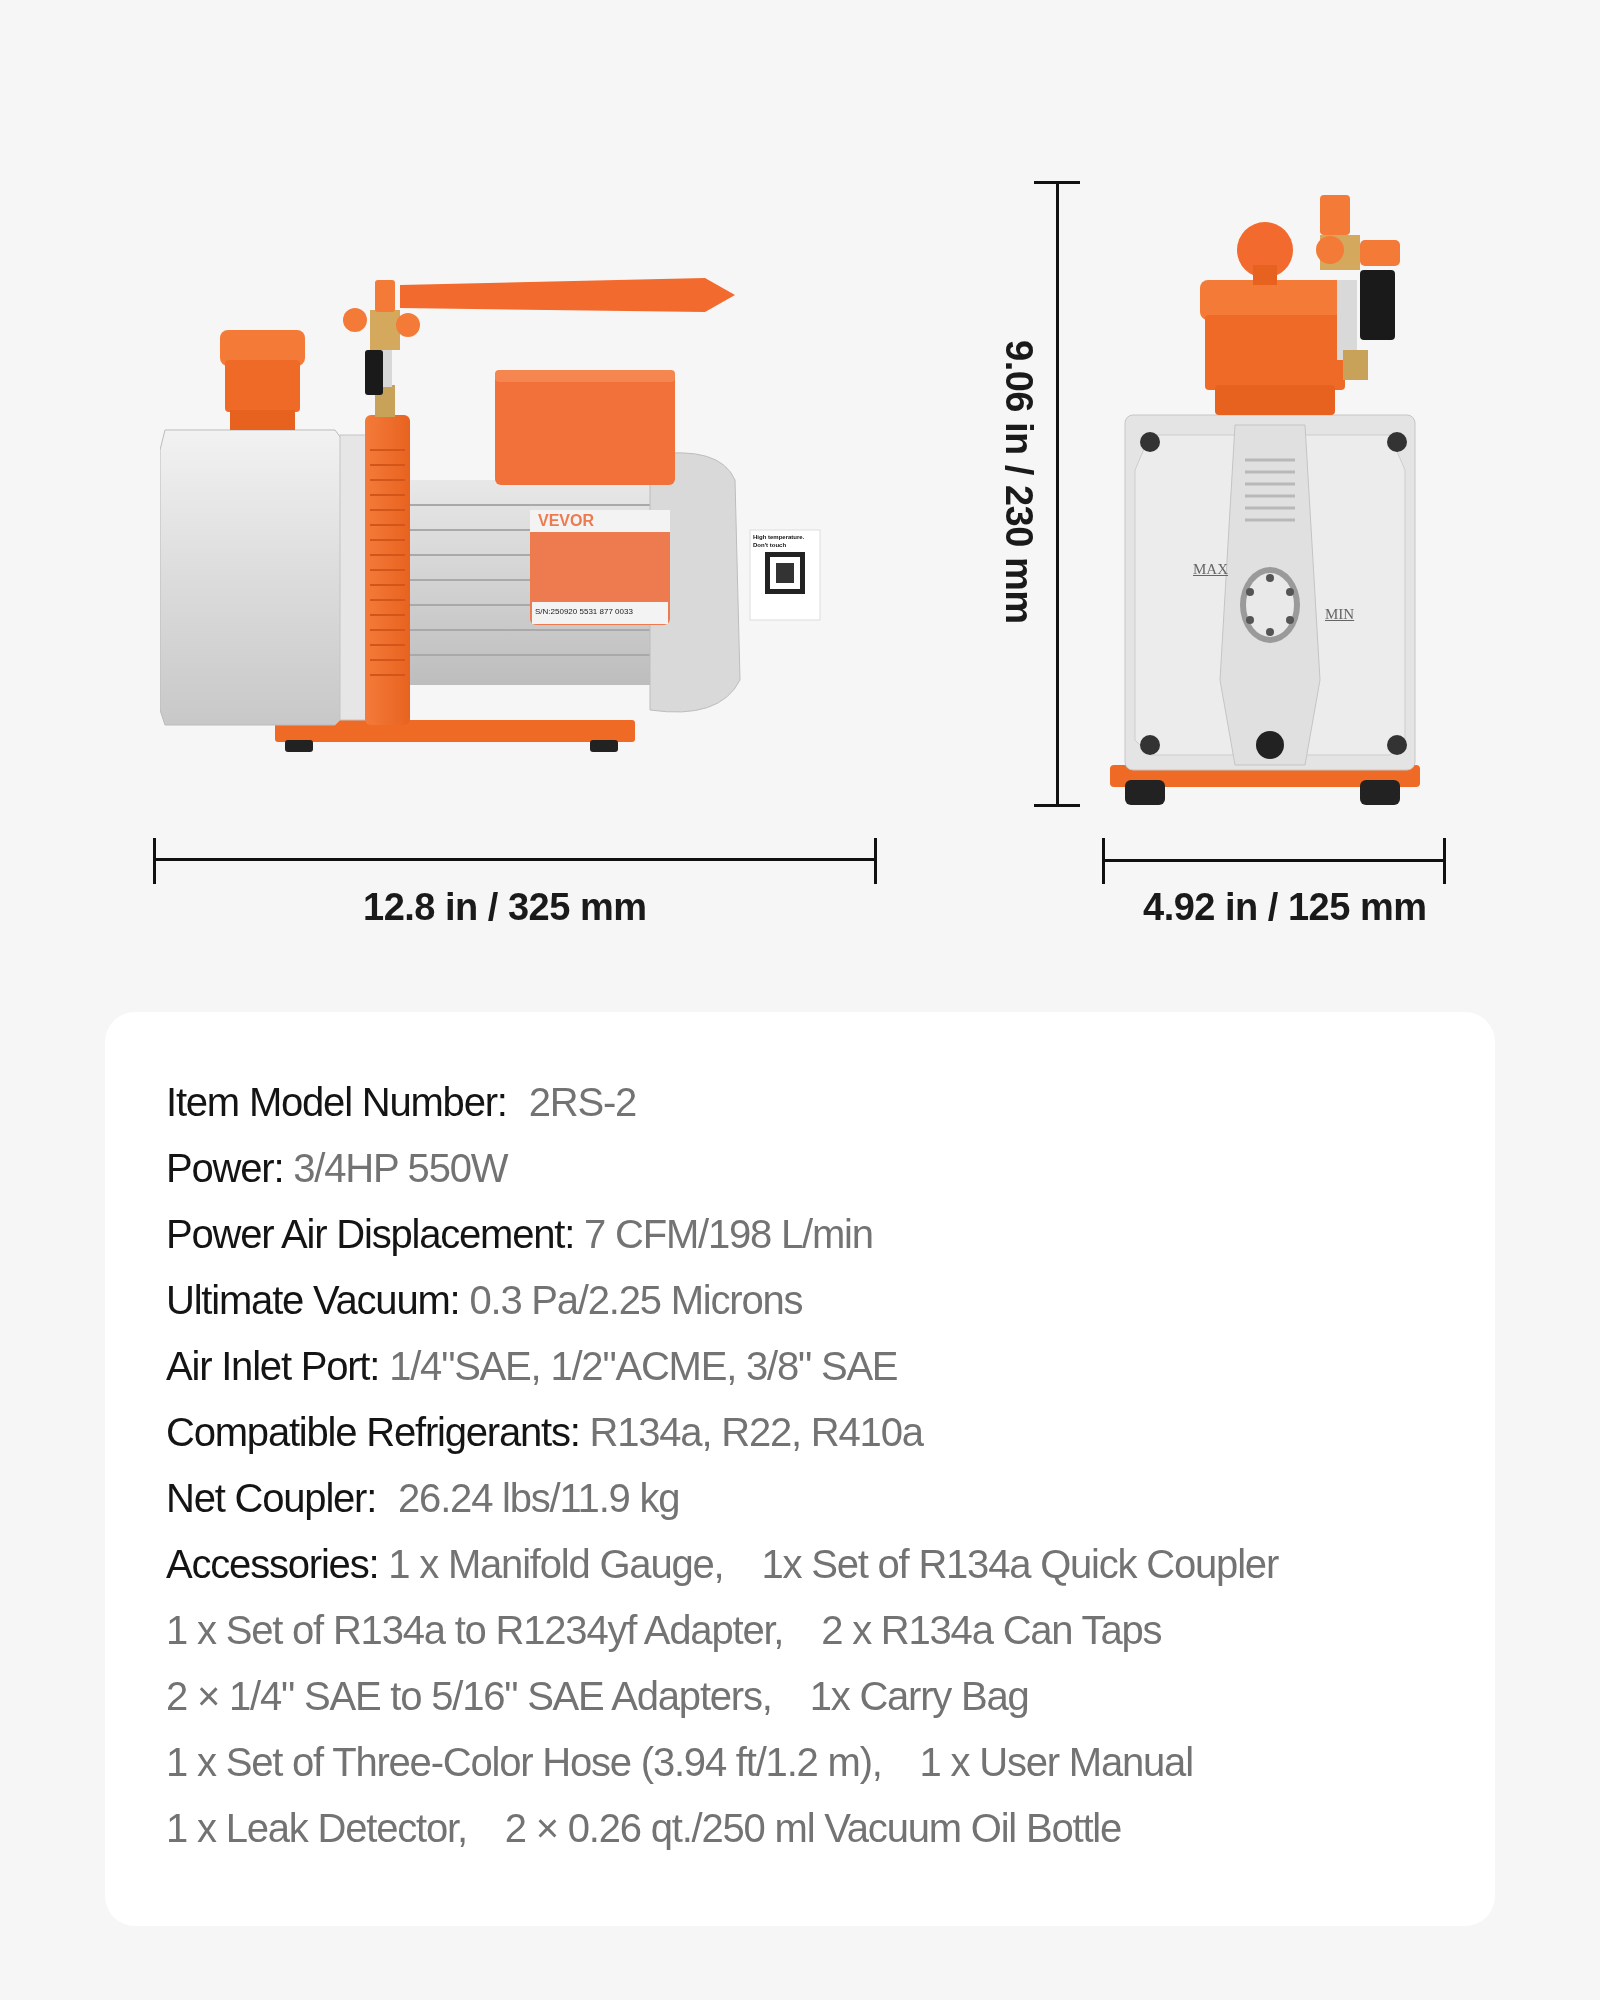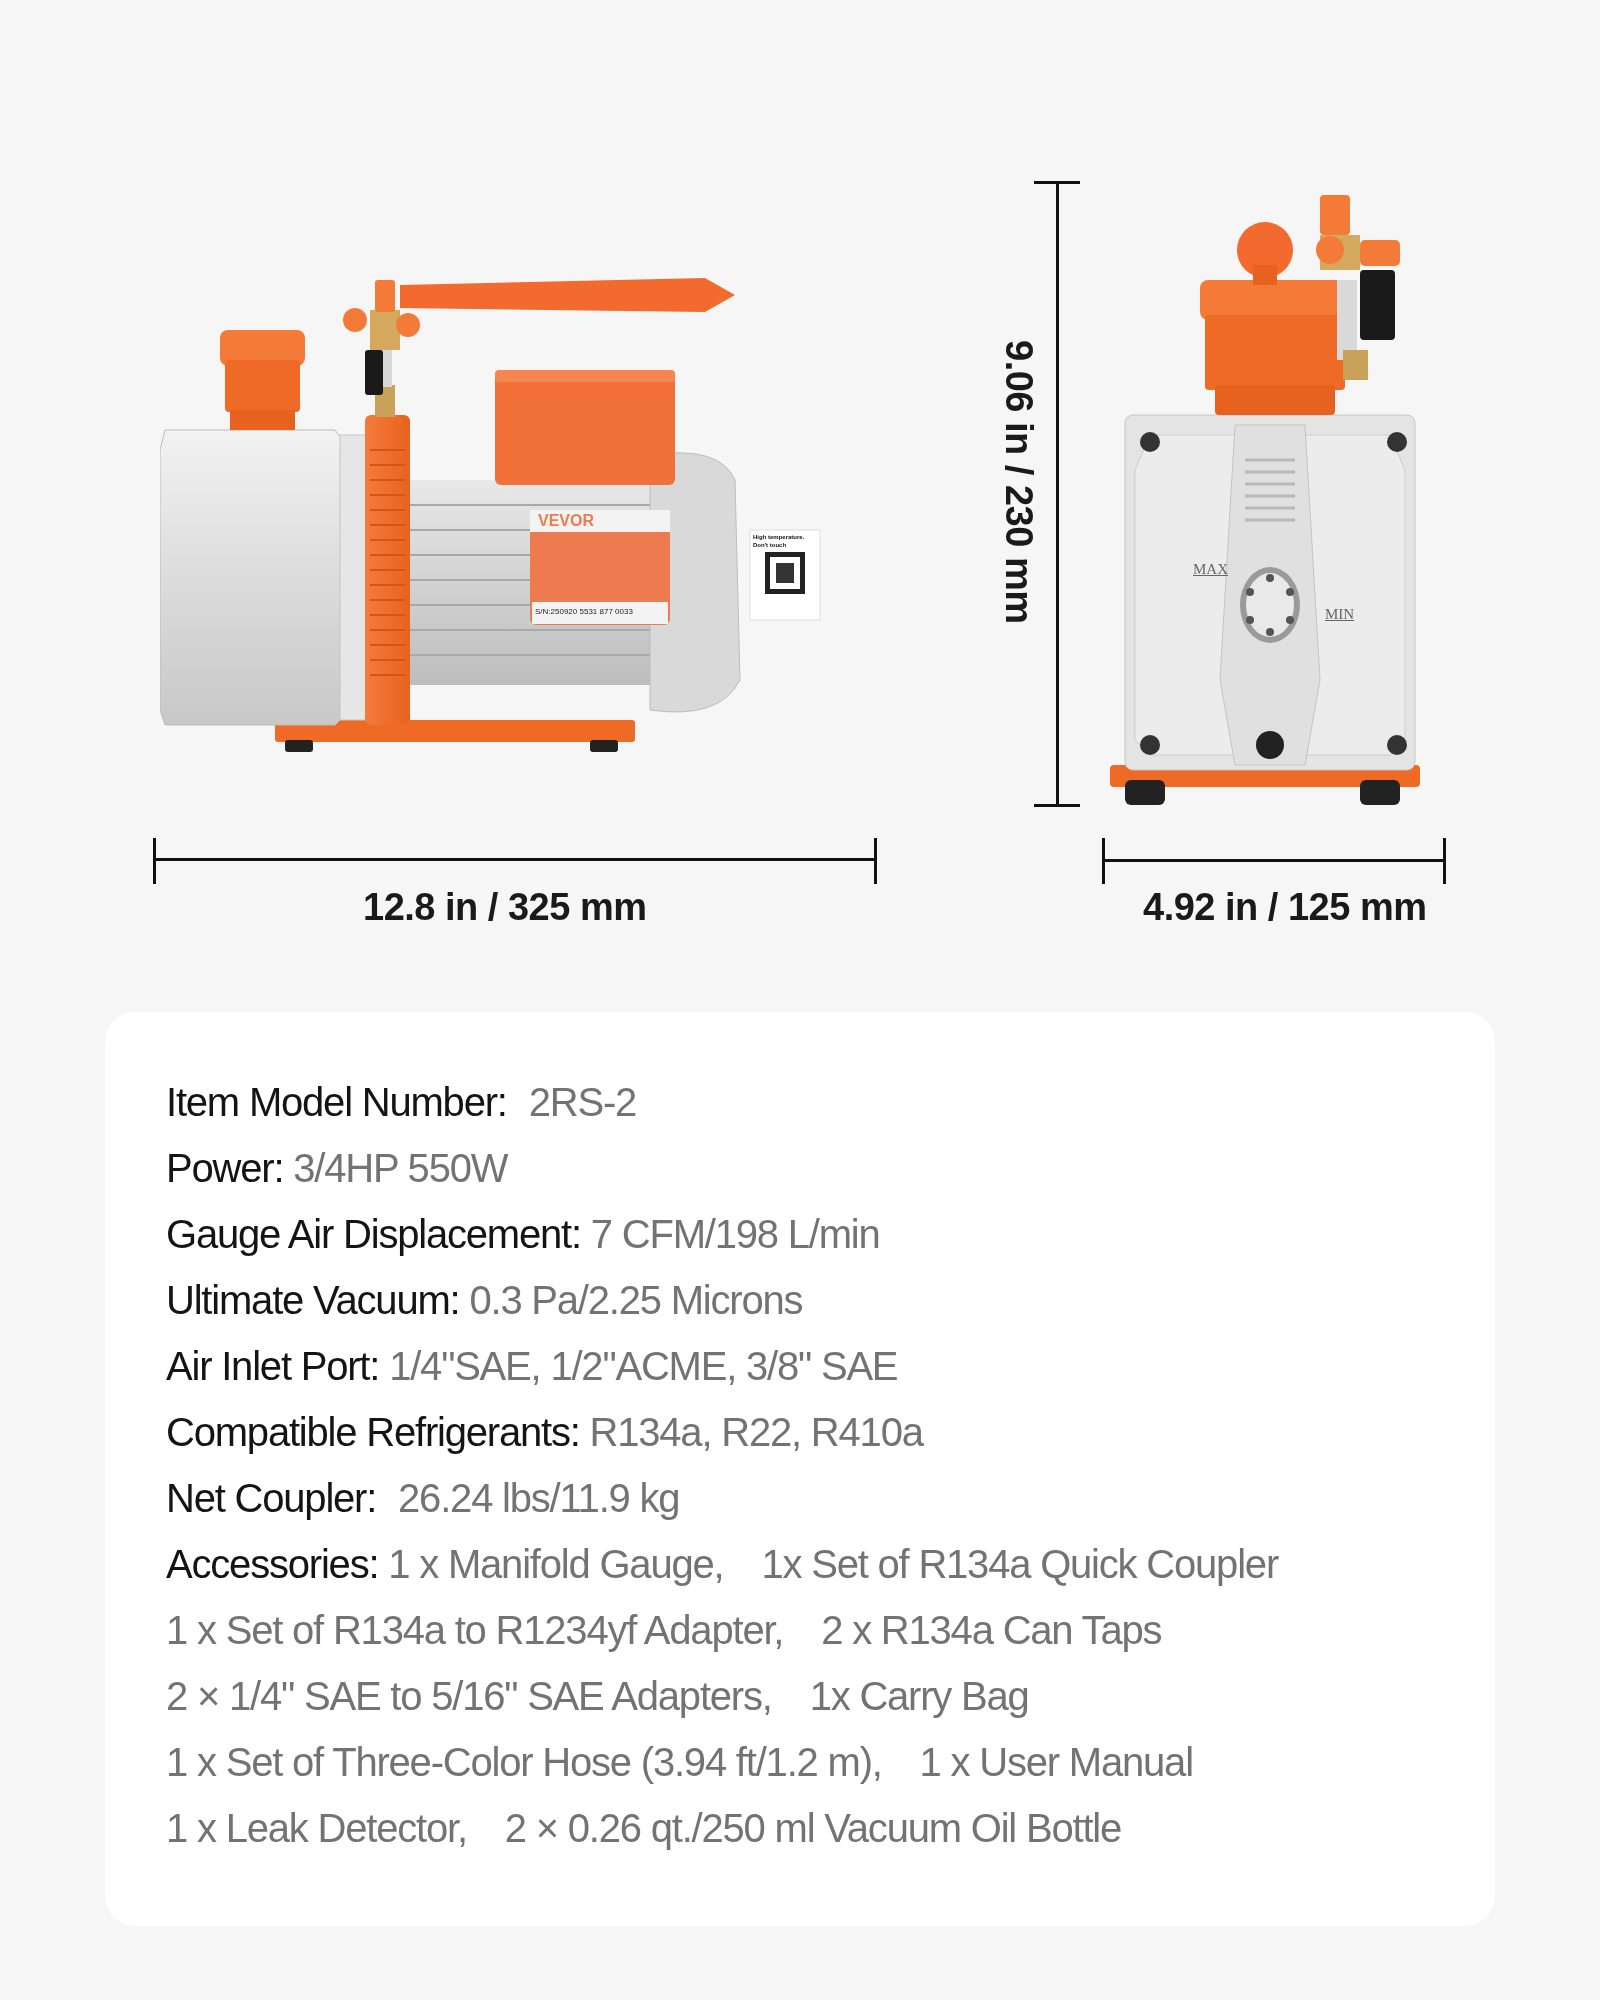--- a/index.html
+++ b/index.html
@@ -205,21 +205,21 @@
 
 <div class="spec" style="top:1078px;">
   <span class="k">Item Model Number:</span>
   <span class="v" style="margin-left:12px;">2RS-2</span>
 </div>
 <div class="spec" style="top:1144px;">
   <span class="k">Power:</span>
   <span class="v">3/4HP 550W</span>
 </div>
 <div class="spec" style="top:1210px;">
-  <span class="k">Gauge Air Displacement:</span>
+  <span class="k">Power Air Displacement:</span>
   <span class="v">7 CFM/198 L/min</span>
 </div>
 <div class="spec" style="top:1276px;">
   <span class="k">Ultimate Vacuum:</span>
   <span class="v">0.3 Pa/2.25 Microns</span>
 </div>
 <div class="spec" style="top:1342px;">
   <span class="k">Air Inlet Port:</span>
   <span class="v">1/4"SAE, 1/2"ACME, 3/8" SAE</span>
 </div>

